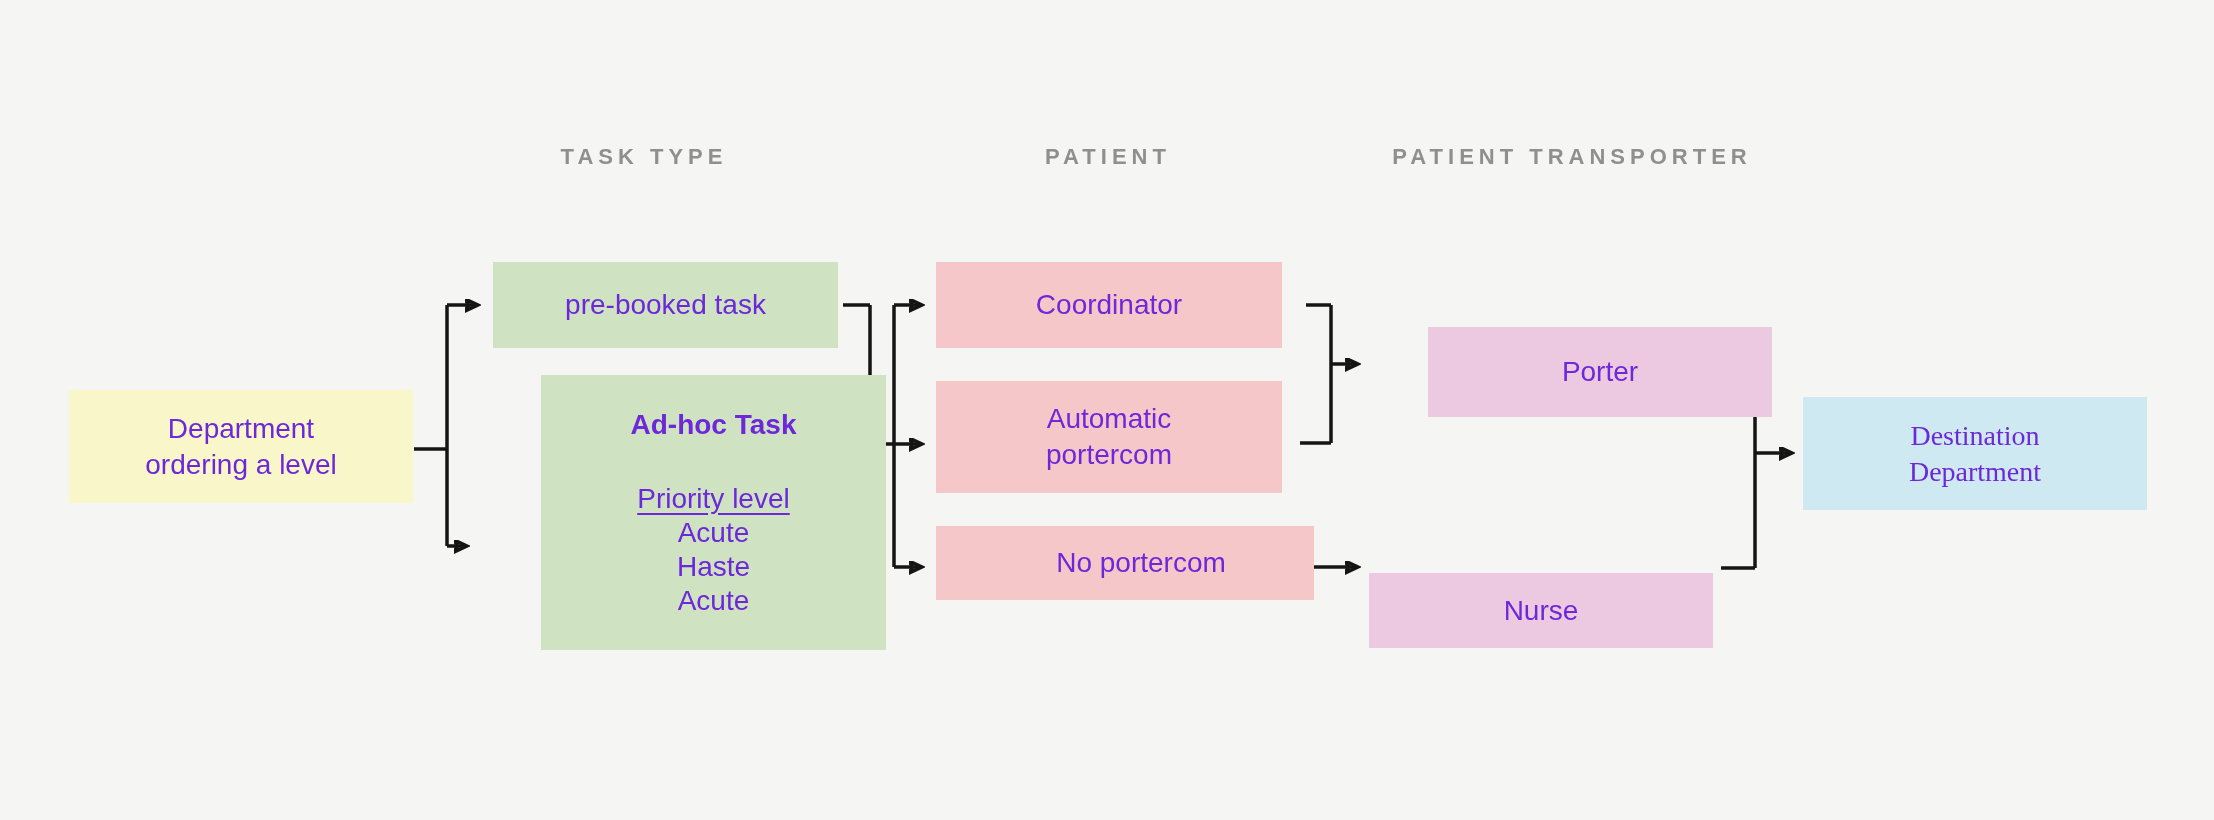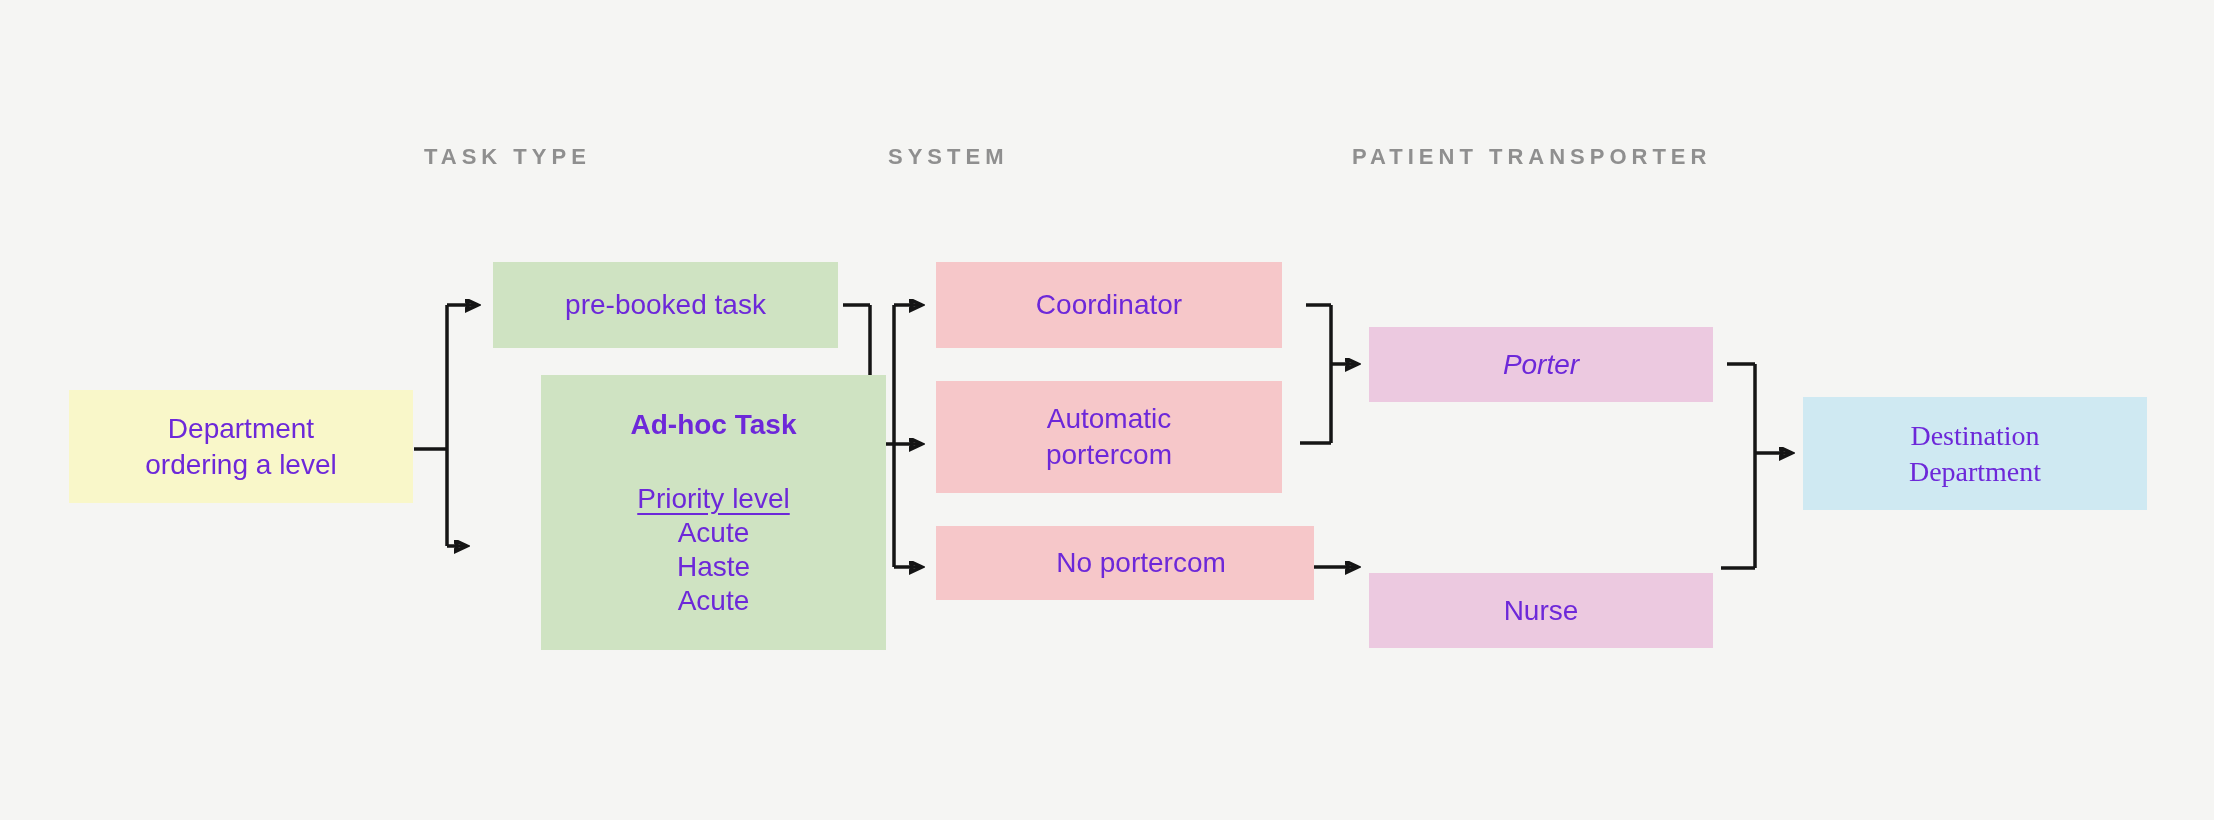--- a/index.html
+++ b/index.html
@@ -13,20 +13,21 @@
     background: #f5f5f3;
     font-family: "Liberation Sans", sans-serif;
     overflow: hidden;
   }
 
   
   .col-header {
     position: absolute;
     width: 440px;
     top: 144px;
+    text-align: center;
     font-size: 22px;
     font-weight: 600;
     letter-spacing: 5px;
     color: #8f8f8f;
     line-height: 26px;
     white-space: nowrap;
   }
   #hdr-task-type { left: 424px; }
   #hdr-system    { left: 888px; }
   #hdr-patient-transporter { left: 1352px; }
@@ -44,21 +45,21 @@
     line-height: 36px;
     text-align: center;
   }
 
   #node-department   { left: 69px;   top: 390px; width: 344px; height: 113px; }
   #node-prebooked    { left: 493px;  top: 262px; width: 345px; height: 86px;  }
   #node-adhoc        { left: 493px;  top: 375px; width: 345px; height: 275px; line-height: 34px; margin-left: 48px; }
   #node-coordinator  { left: 936px;  top: 262px; width: 346px; height: 86px;  }
   #node-automatic    { left: 936px;  top: 381px; width: 346px; height: 112px; }
   #node-noportercom  { left: 936px;  top: 526px; width: 346px; height: 74px; padding-left: 32px;  }
-  #node-porter       { left: 1369px; top: 327px; width: 344px; height: 75px; font-style: italic;  }
+  #node-porter       { left: 1428px; top: 327px; width: 344px; height: 90px;  }
   #node-nurse        { left: 1369px; top: 529px; width: 344px; height: 75px;  }
   #node-destination  { left: 1803px; top: 397px; width: 344px; height: 113px; font-family: Liberation Serif, serif; }
 
   .adhoc-title { font-weight: 700; }
   .adhoc-spacer { height: 40px; }
   .adhoc-subtitle { text-decoration: underline; text-underline-offset: 5px; }
 
   
   .connectors {
     position: absolute;
@@ -71,21 +72,21 @@
     stroke: #151515;
     stroke-width: 3.5px;
   }
 </style>
 </head>
 <body>
 
 <div class="canvas">
 
   <div class="col-header" id="hdr-task-type">TASK TYPE</div>
-  <div class="col-header" id="hdr-system">SYSTEM</div>
+  <div class="col-header" id="hdr-system">PATIENT</div>
   <div class="col-header" id="hdr-patient-transporter">PATIENT TRANSPORTER</div>
 
   <svg class="connectors" width="2214" height="820" viewBox="0 0 2214 820">
     <defs>
       <marker id="arrowhead" markerUnits="userSpaceOnUse" markerWidth="16" markerHeight="14" refX="13" refY="6" orient="auto">
         <path d="M0,0 L13,6 L0,12 L3.5,6 Z" fill="#151515" stroke="none"></path>
       </marker>
     </defs>
 
     <path d="M414,449 H447"></path>

